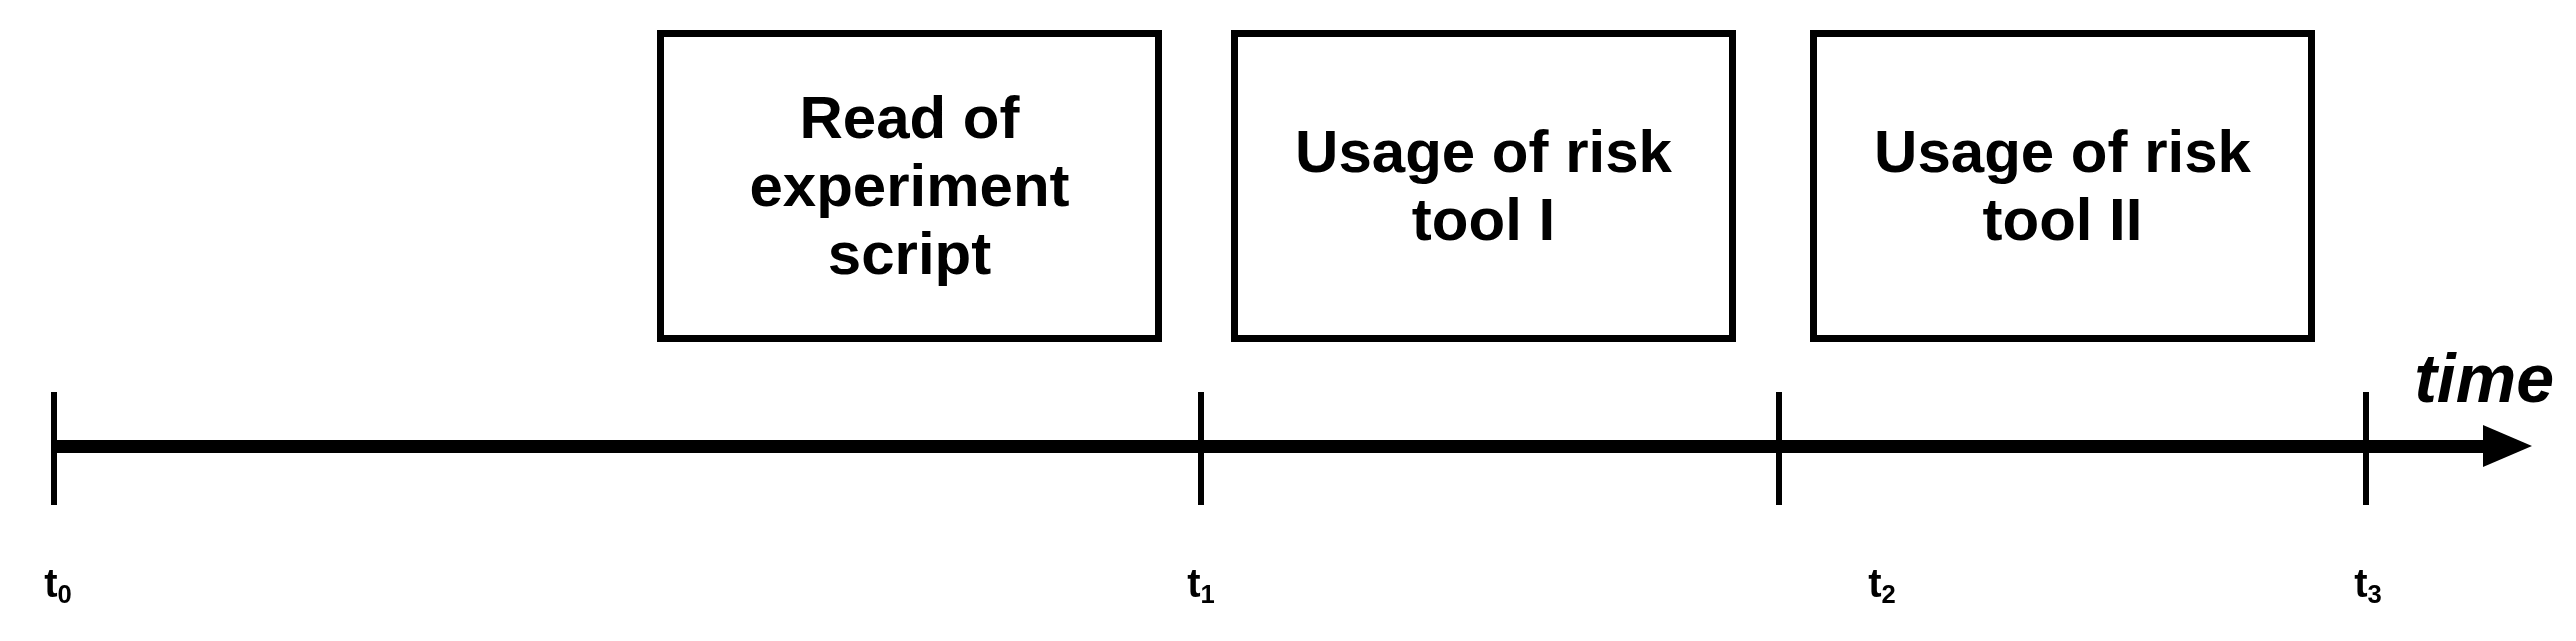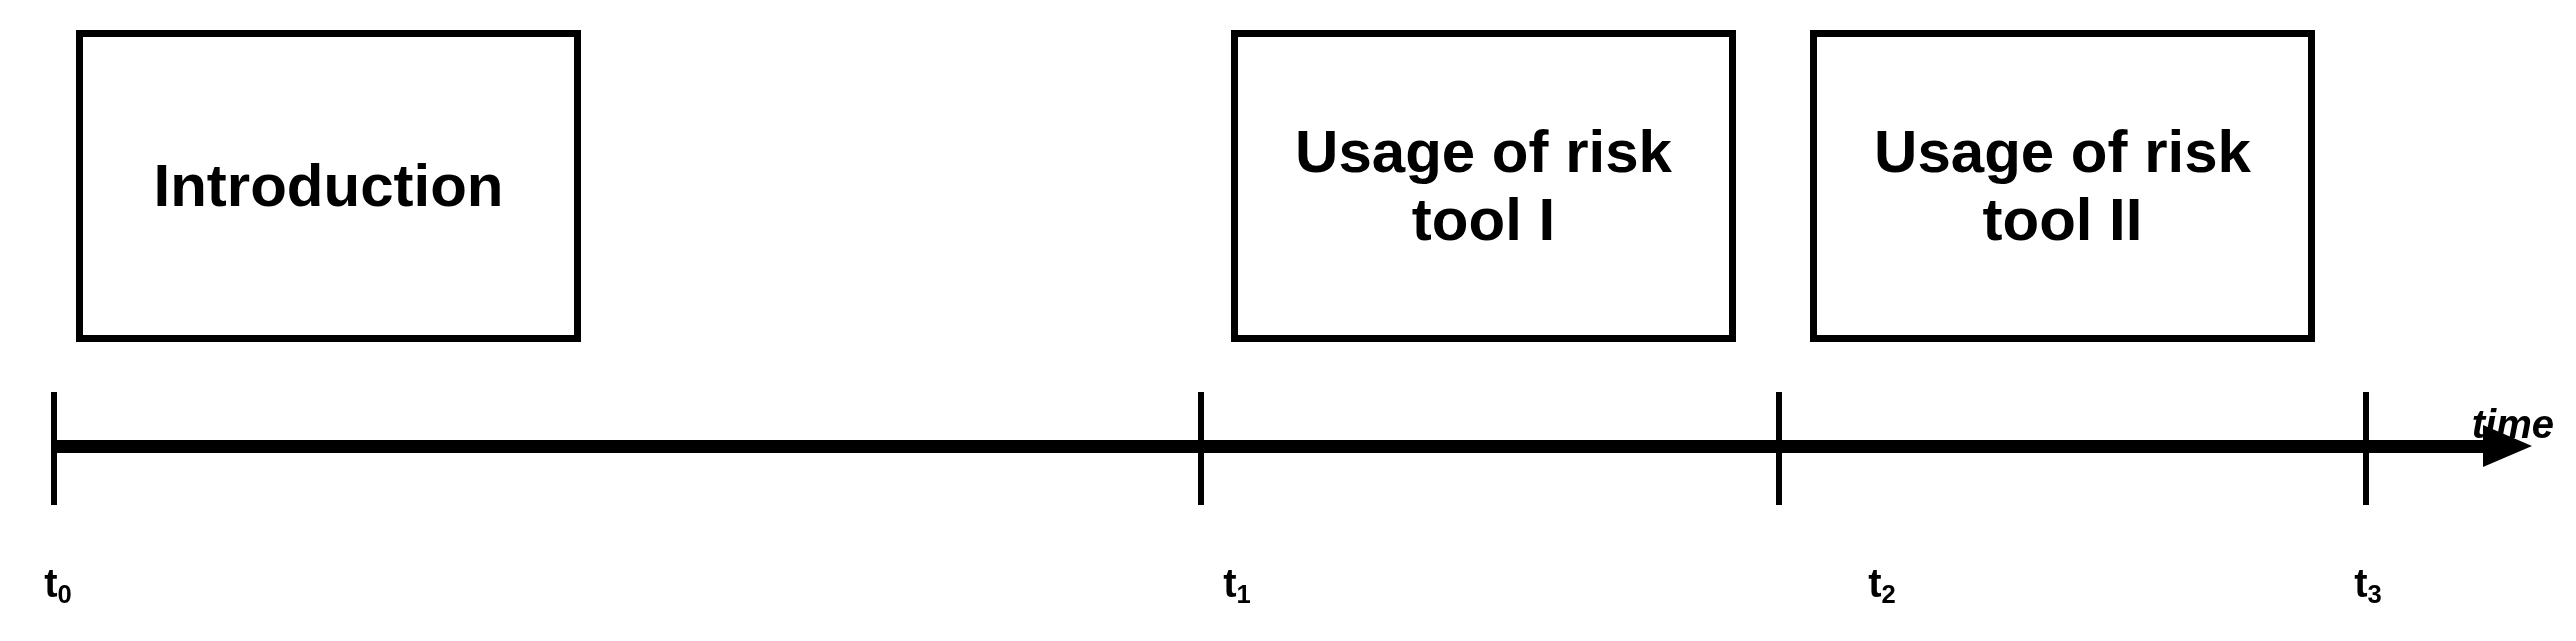--- a/index.html
+++ b/index.html
@@ -73,42 +73,43 @@
     font-size: 40px;
     line-height: 56px;
     white-space: nowrap;
   }
   .tick-label .sub {
     font-size: 0.64em;
     position: relative;
     top: 0.24em;
   }
   .tlabel-0 { left: 58px; }
-  .tlabel-1 { left: 1201px; margin-left: 36px; }
+  .tlabel-1 { left: 1201px; }
   .tlabel-2 { left: 1882px; }
   .tlabel-3 { left: 2368px; }
 
   
   .time-label {
     position: absolute;
     right: 22px; top: 348px;
     font-weight: bold;
     font-style: italic;
-    font-size: 40px;
+    font-size: 68px;
     line-height: 60px;
-    margin-top: 46px;
   }
 </style>
 </head>
 <body>
 
 <div class="canvas">
 
-  <div class="stage-box box-1">
-    <span class="lbl">Introduction</span>
+  <div class="stage-box box-2">
+    <span class="lbl">Read of
+experiment
+script</span>
   </div>
   <div class="stage-box box-3">
     <span class="lbl">Usage of risk
 tool I</span>
   </div>
   <div class="stage-box box-4">
     <span class="lbl">Usage of risk
 tool II</span>
   </div>
 

